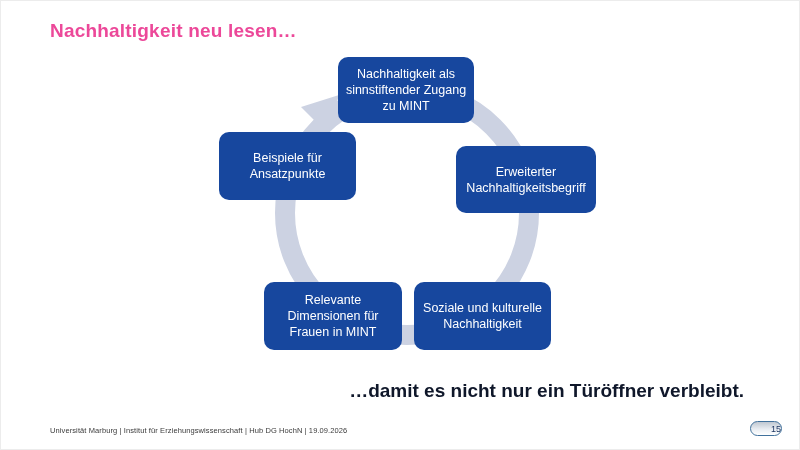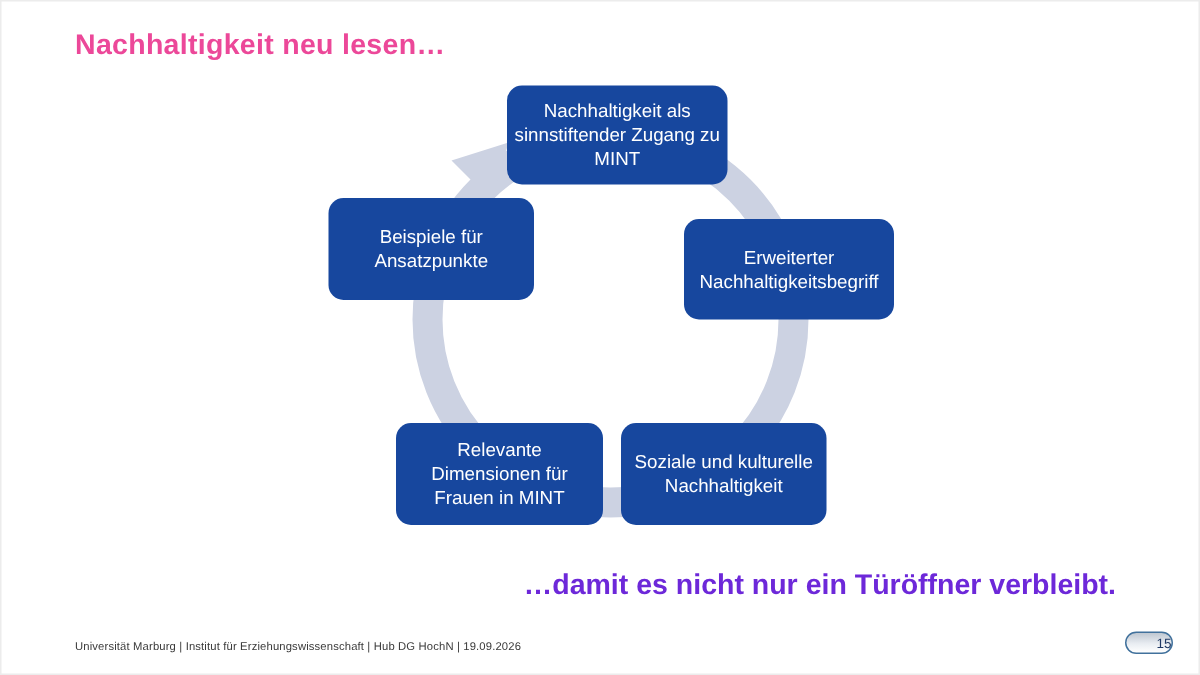--- a/index.html
+++ b/index.html
@@ -12,28 +12,28 @@
     position:absolute;left:50px;top:20px;
     font-size:19px;font-weight:700;color:#ec4899;letter-spacing:.2px;
   }
   .diagram{position:absolute;left:0;top:0;width:800px;height:450px;}
   .ring-svg{position:absolute;left:0;top:0;}
   .node{
     position:absolute;display:flex;align-items:center;justify-content:center;
     background:#17479e;border-radius:10px;color:#ffffff;
     font-size:12.5px;line-height:1.28;text-align:center;padding:2px 4px;box-sizing:border-box;
   }
-  .node-top{left:338px;top:57px;width:147px;height:66px;}
+  .node-top{left:338px;top:57px;width:136px;height:66px;}
   .node-right{left:456px;top:146px;width:140px;height:67px;}
   .node-bottom-right{left:414px;top:282px;width:137px;height:68px;text-align:center;}
   .node-bottom-left{left:264px;top:282px;width:138px;height:68px;text-align:center;}
   .node-left{left:219px;top:132px;width:137px;height:68px;}
   .closing{
     position:absolute;right:56px;top:380px;
-    font-size:19px;font-weight:700;color:#6d28d9;
+    font-size:19px;font-weight:700;color:#0f172a;
   }
   .footer-text{
     position:absolute;left:50px;top:426px;
     font-size:7.5px;color:#3a3a3a;letter-spacing:.1px;
   }
   .page-badge{
     position:absolute;left:750px;top:421px;width:32px;height:15px;
     border:1px solid #41719c;border-radius:9px;
     background:linear-gradient(180deg,#bfc7d1 0%,#e9edf2 55%,#ffffff 100%);
     display:flex;align-items:center;justify-content:flex-end;

